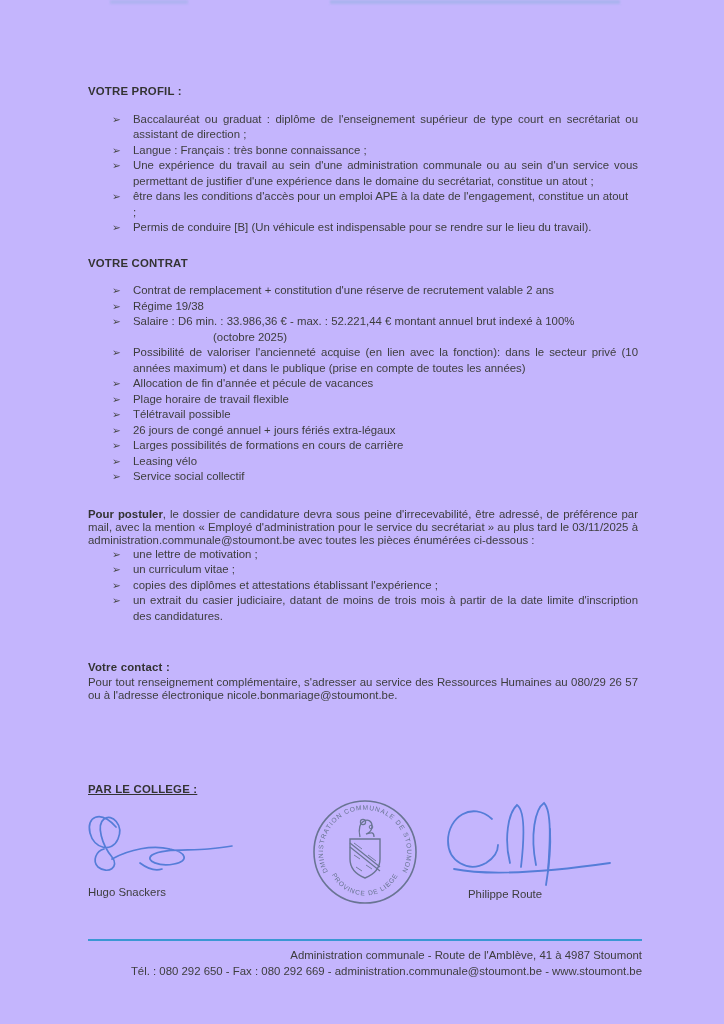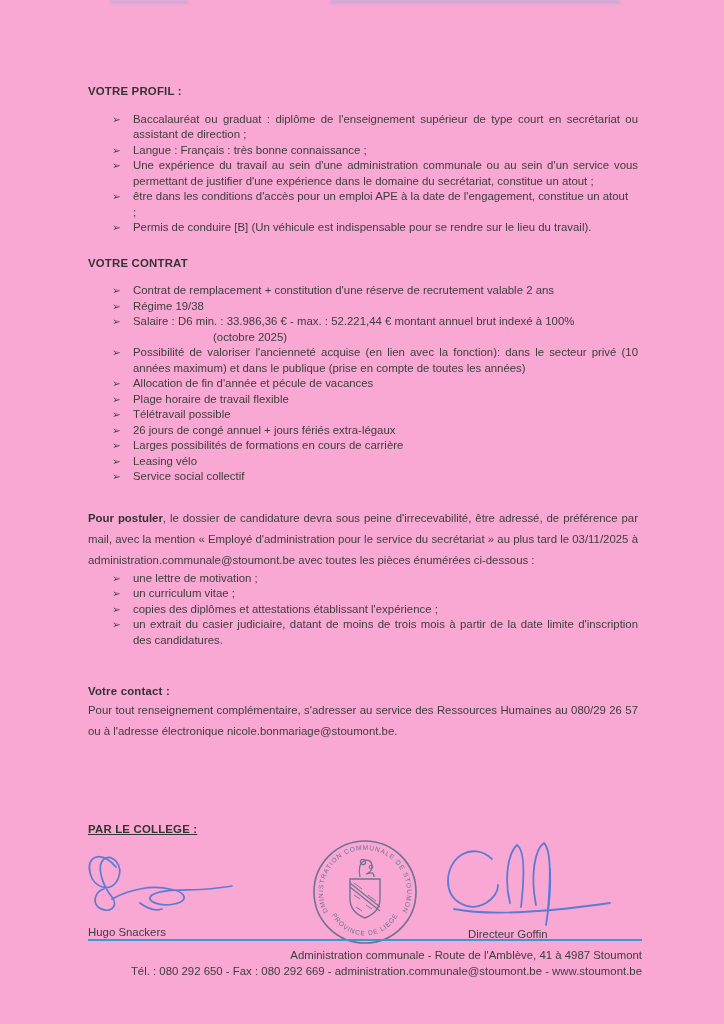--- a/index.html
+++ b/index.html
@@ -1,21 +1,21 @@
 <!DOCTYPE html>
 <html><head>
 <meta charset="utf-8">
 <style>
   * { box-sizing: border-box; }
   html, body { margin: 0; padding: 0; background: #ffffff; }
   .page {
     position: relative;
     width: 724px;
     height: 1024px;
-    background: #f9a8d4;
+    background: #c4b5fd;
     font-family: "Liberation Sans", sans-serif;
     font-size: 11.4px;
     color: #3d3d3d;
     overflow: hidden;
   }
   .scan-artifact {
     position: absolute;
     top: 0;
     height: 4px;
     background: rgba(130, 175, 215, 0.30);
@@ -40,21 +40,21 @@
   ul.bullet-list li { display: flex; line-height: 15.5px; }
   .bullet {
     flex: 0 0 21px;
     margin-left: 24px;
     color: #454545;
     font-size: 10.5px;
   }
   .li-text { flex: 1; text-align: justify; }
   .cont-line { display: block; }
   .cont-line.indented { margin-left: 80px; }
-  .para { line-height: 21px; text-align: justify; margin: 0; }
+  .para { line-height: 13px; text-align: justify; margin: 0; }
   .apply-block { margin-top: 23px; }
   .apply-block ul.bullet-list { margin-top: 0; }
   .contact-heading { margin-top: 36px; }
   .contact-para { margin-top: 0; }
   .college-heading { margin-top: 80px; }
   .sig-labels { position: relative; margin-top: 10px; height: 15.5px; line-height: 15.5px; }
   .sig-label-right { position: absolute; left: 382px; top: 0; }
   .sig-area { position: relative; margin-top: 2px; height: 86px; }
   .sig-left { position: absolute; left: -6px; top: 8px; }
   .stamp { position: absolute; left: 222px; top: -2px; }
@@ -240,21 +240,21 @@
           <path d="M72,68 C66,44 70,18 79,10 C88,16 86,46 83,72"></path>
           <path d="M98,70 C92,40 97,14 106,8 C114,16 112,48 110,76"></path>
           <path d="M16,74 C56,82 116,76 172,68"></path>
           <path d="M112,34 C113,52 111,72 108,90"></path>
         </g>
       </svg>
     </div>
 
     <div class="sig-names">
       <span>Hugo Snackers</span>
-      <span class="sig-name-right">Directeur Goffin</span>
+      <span class="sig-name-right">Philippe Route</span>
     </div>
 
   </div>
 
   <div class="footer">
     <hr class="footer-rule">
     <div class="footer-line">Administration communale - Route de l'Amblève, 41 à 4987 Stoumont</div>
     <div class="footer-line">Tél. : 080 292 650 - Fax : 080 292 669 - administration.communale@stoumont.be - www.stoumont.be</div>
   </div>
 

